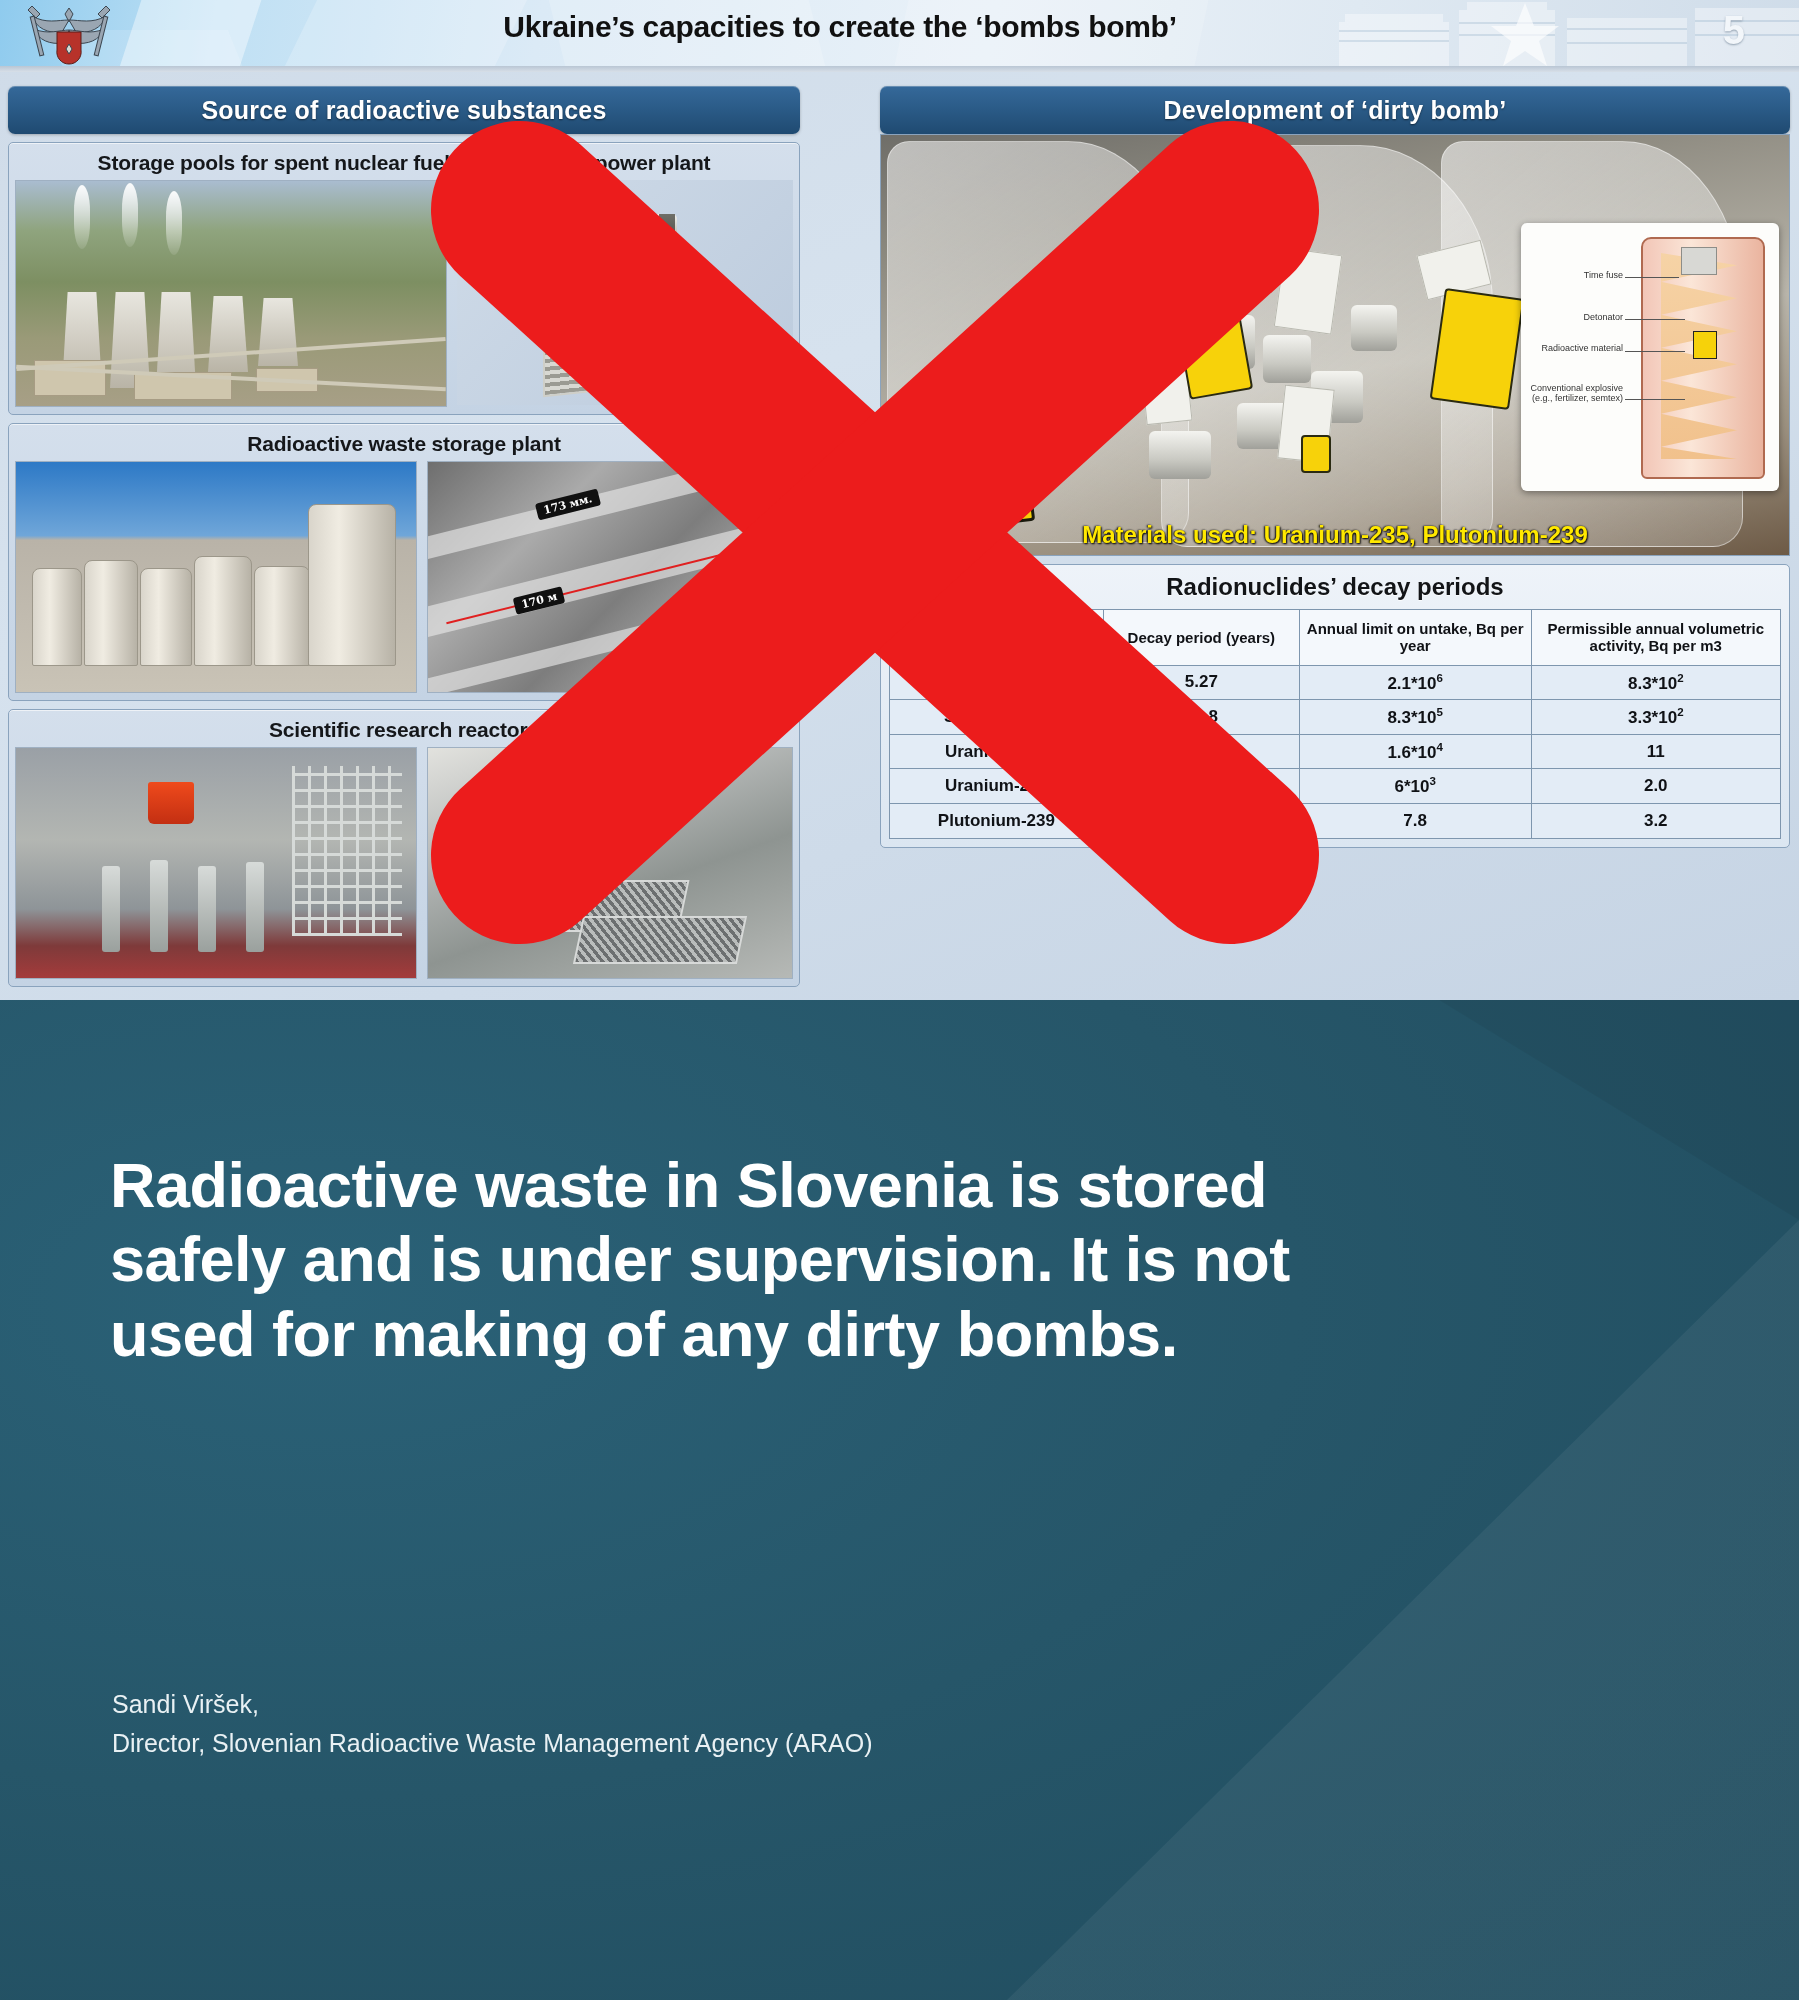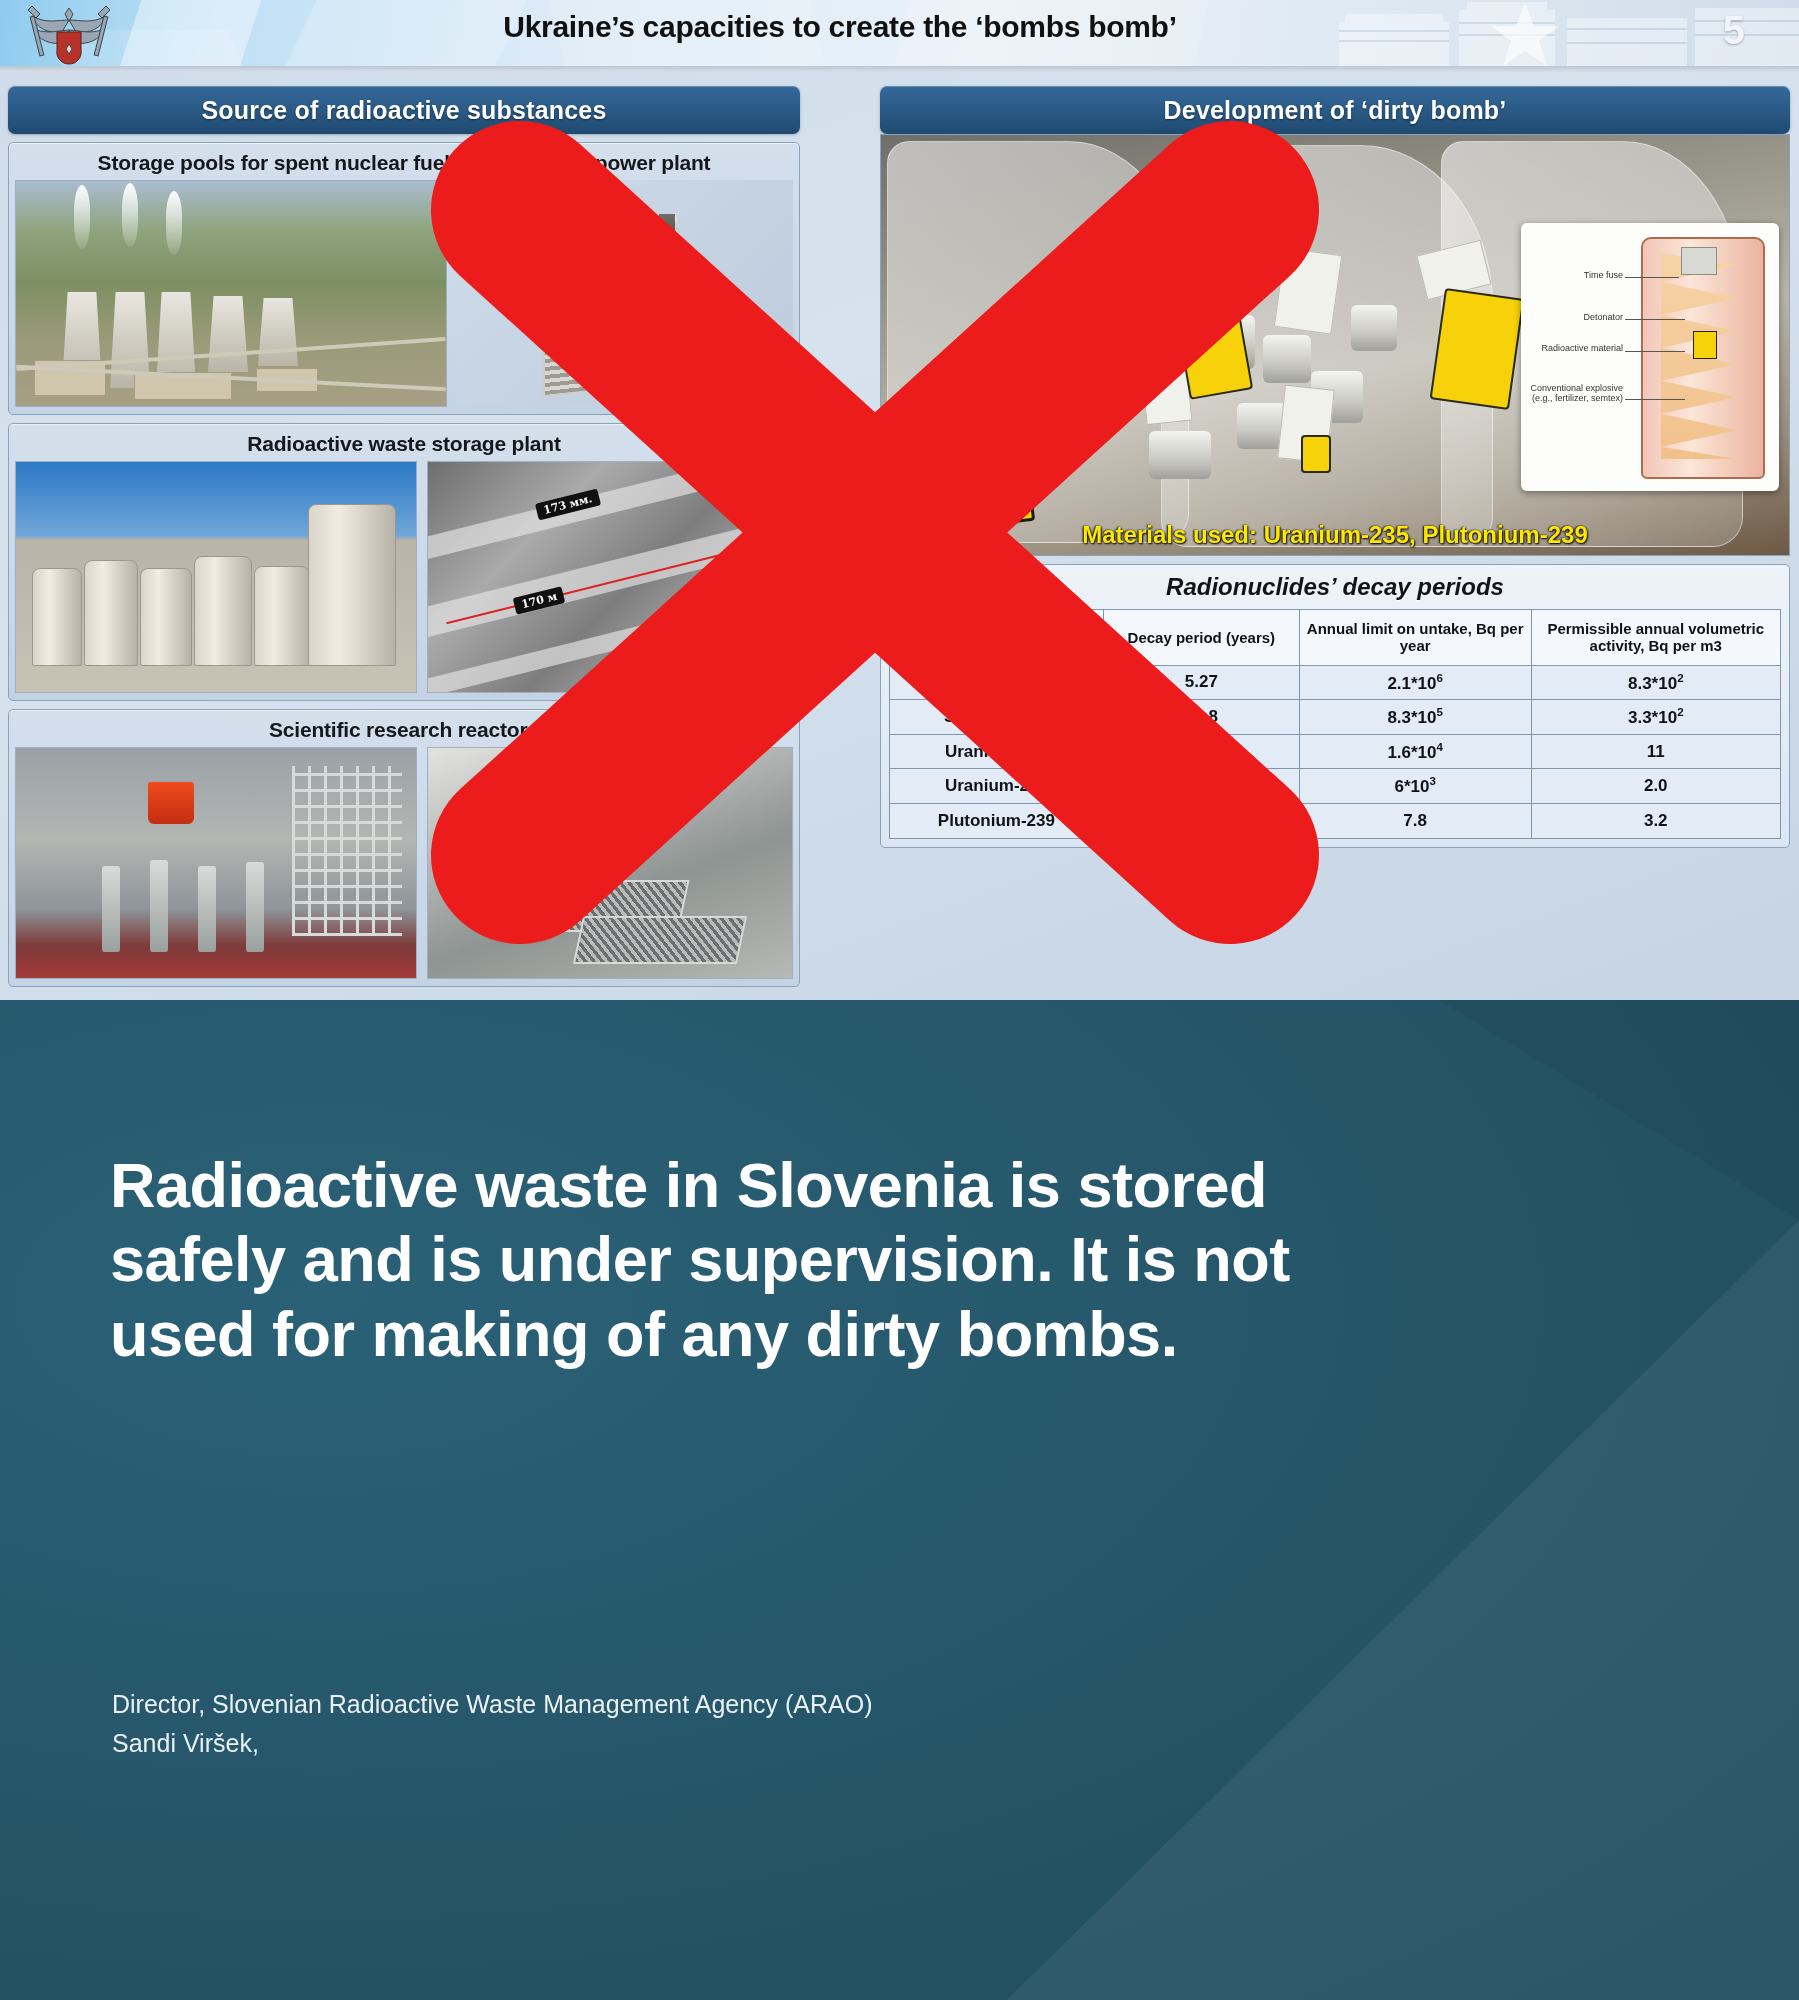--- a/index.html
+++ b/index.html
@@ -114,21 +114,21 @@
      background:linear-gradient(180deg,#f6d3a6,#f1c18c);
      clip-path:polygon(0 0,100% 6%,0 14%,100% 22%,0 30%,100% 38%,0 46%,100% 54%,0 62%,100% 70%,0 78%,100% 86%,0 94%,100% 100%,100% 100%,0 100%);}
   .diagram .dlbl{position:absolute;font-size:9px;color:#333;text-align:right;width:96px;line-height:1.15;}
   .diagram .lead{position:absolute;height:1px;background:#555;}
   .materials-cap{position:absolute;left:0;right:0;bottom:6px;text-align:center;
      font-size:24px;font-weight:bold;color:#ffe800;text-shadow:1px 1px 2px #000,-1px 0 2px #000;}
 
   .table-card{margin-top:8px;border:1px solid #8aa3bd;border-radius:5px;
      background:linear-gradient(180deg,#eef3f9,#dbe6f1);padding:6px 8px 8px 8px;}
   .table-title{text-align:center;font-size:24px;font-weight:bold;color:#121417;
-     margin:2px 0 8px 0;text-shadow:0 1px 0 rgba(255,255,255,.7);font-style:italic;}
+     margin:2px 0 8px 0;text-shadow:0 1px 0 rgba(255,255,255,.7);}
   table.nuc{width:100%;border-collapse:collapse;font-size:17px;}
   table.nuc th,table.nuc td{border:1px solid #7e96ae;text-align:center;color:#101216;
      padding:6px 4px;font-weight:bold;background:#e3ecf6;}
   table.nuc th{background:#f4f8fc;font-size:15px;line-height:1.15;padding:10px 6px;}
   table.nuc td.name{text-align:center;}
   .sup{font-size:.68em;vertical-align:super;}
 
   
   .redx{position:absolute;left:0;top:0;width:1799px;height:1000px;pointer-events:none;}
 
@@ -393,19 +393,19 @@
     </svg>
   </div>
 
   <div class="teal">
     <div class="wedge2"></div>
     <div class="wedge"></div>
 
     <div class="headline">Radioactive waste in Slovenia is stored safely and is under supervision. It is not used for making of any dirty bombs.</div>
 
     <div class="byline">
+      <div>Sandi Viršek,</div>
       <div>Director, Slovenian Radioactive Waste Management Agency (ARAO)</div>
-      <div>Sandi Viršek,</div>
     </div>
 
   </div>
 
 </div>
 
 </body></html>

